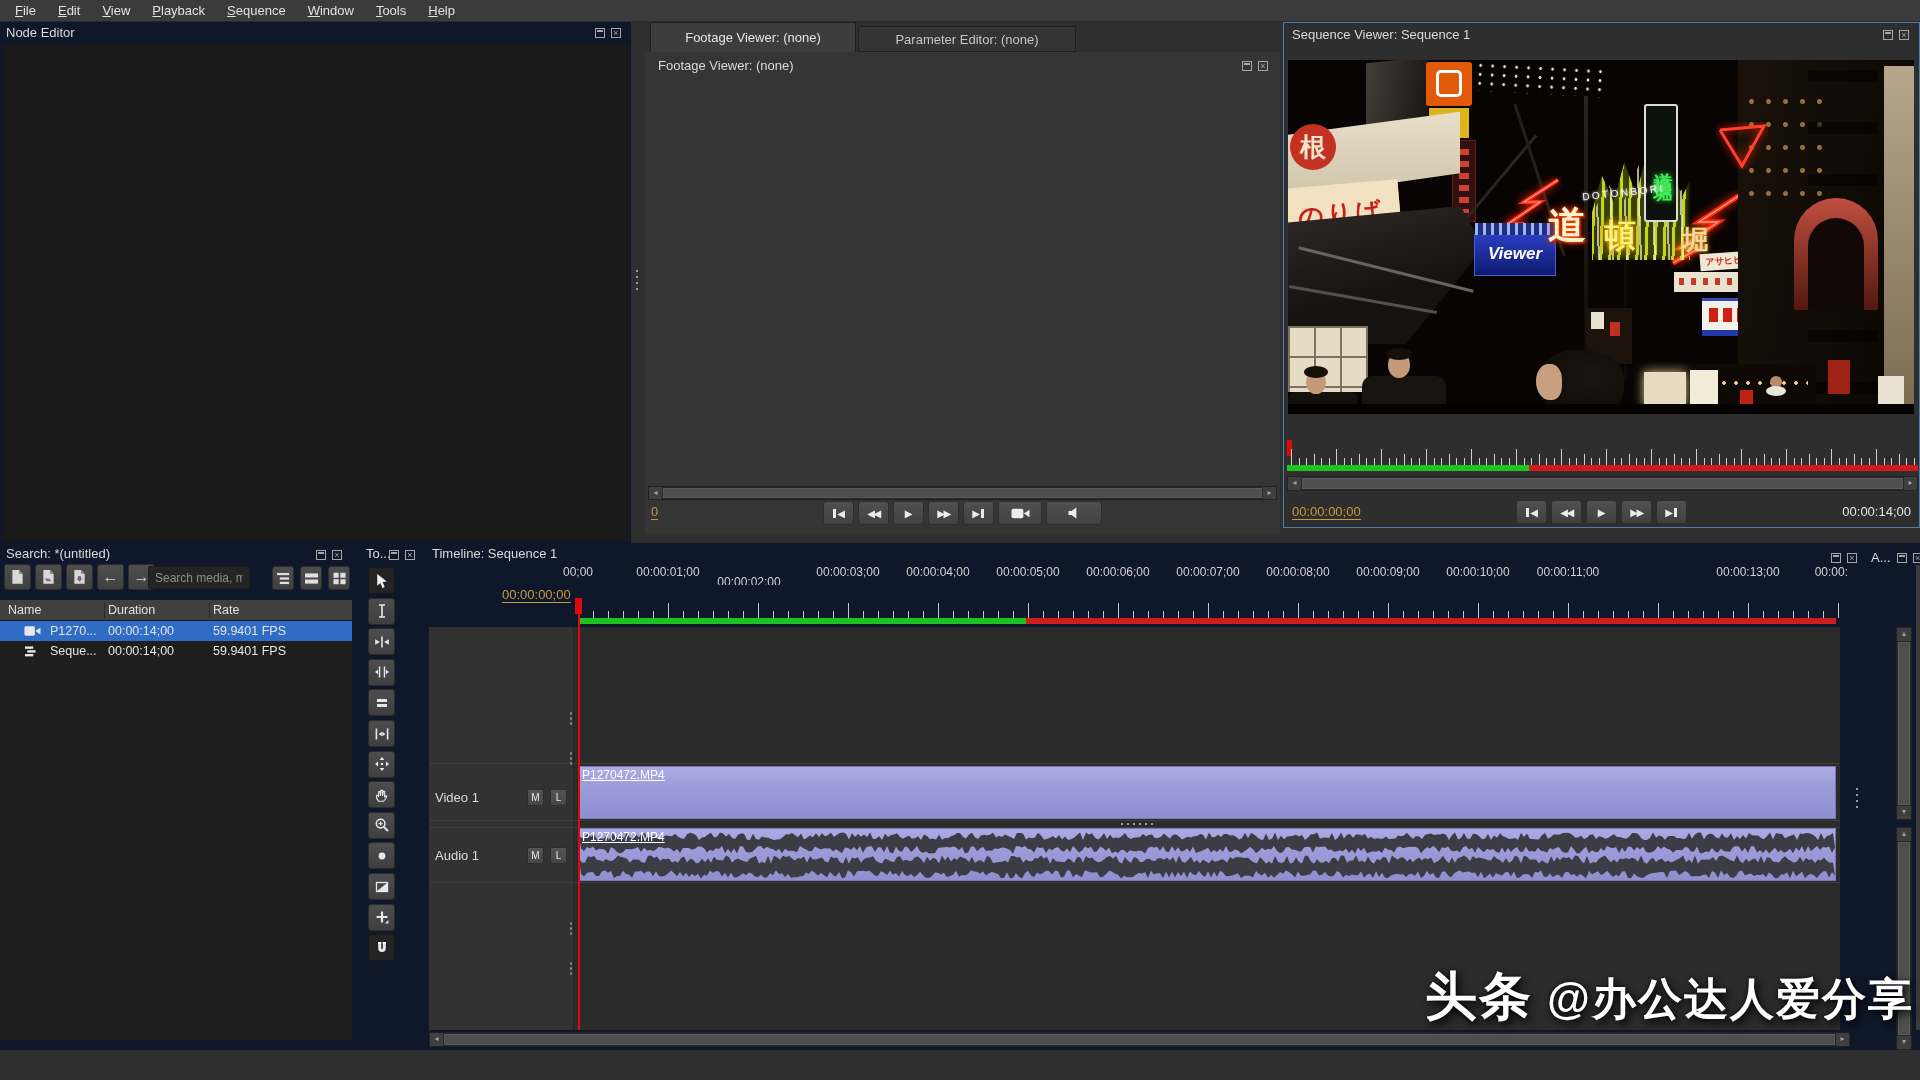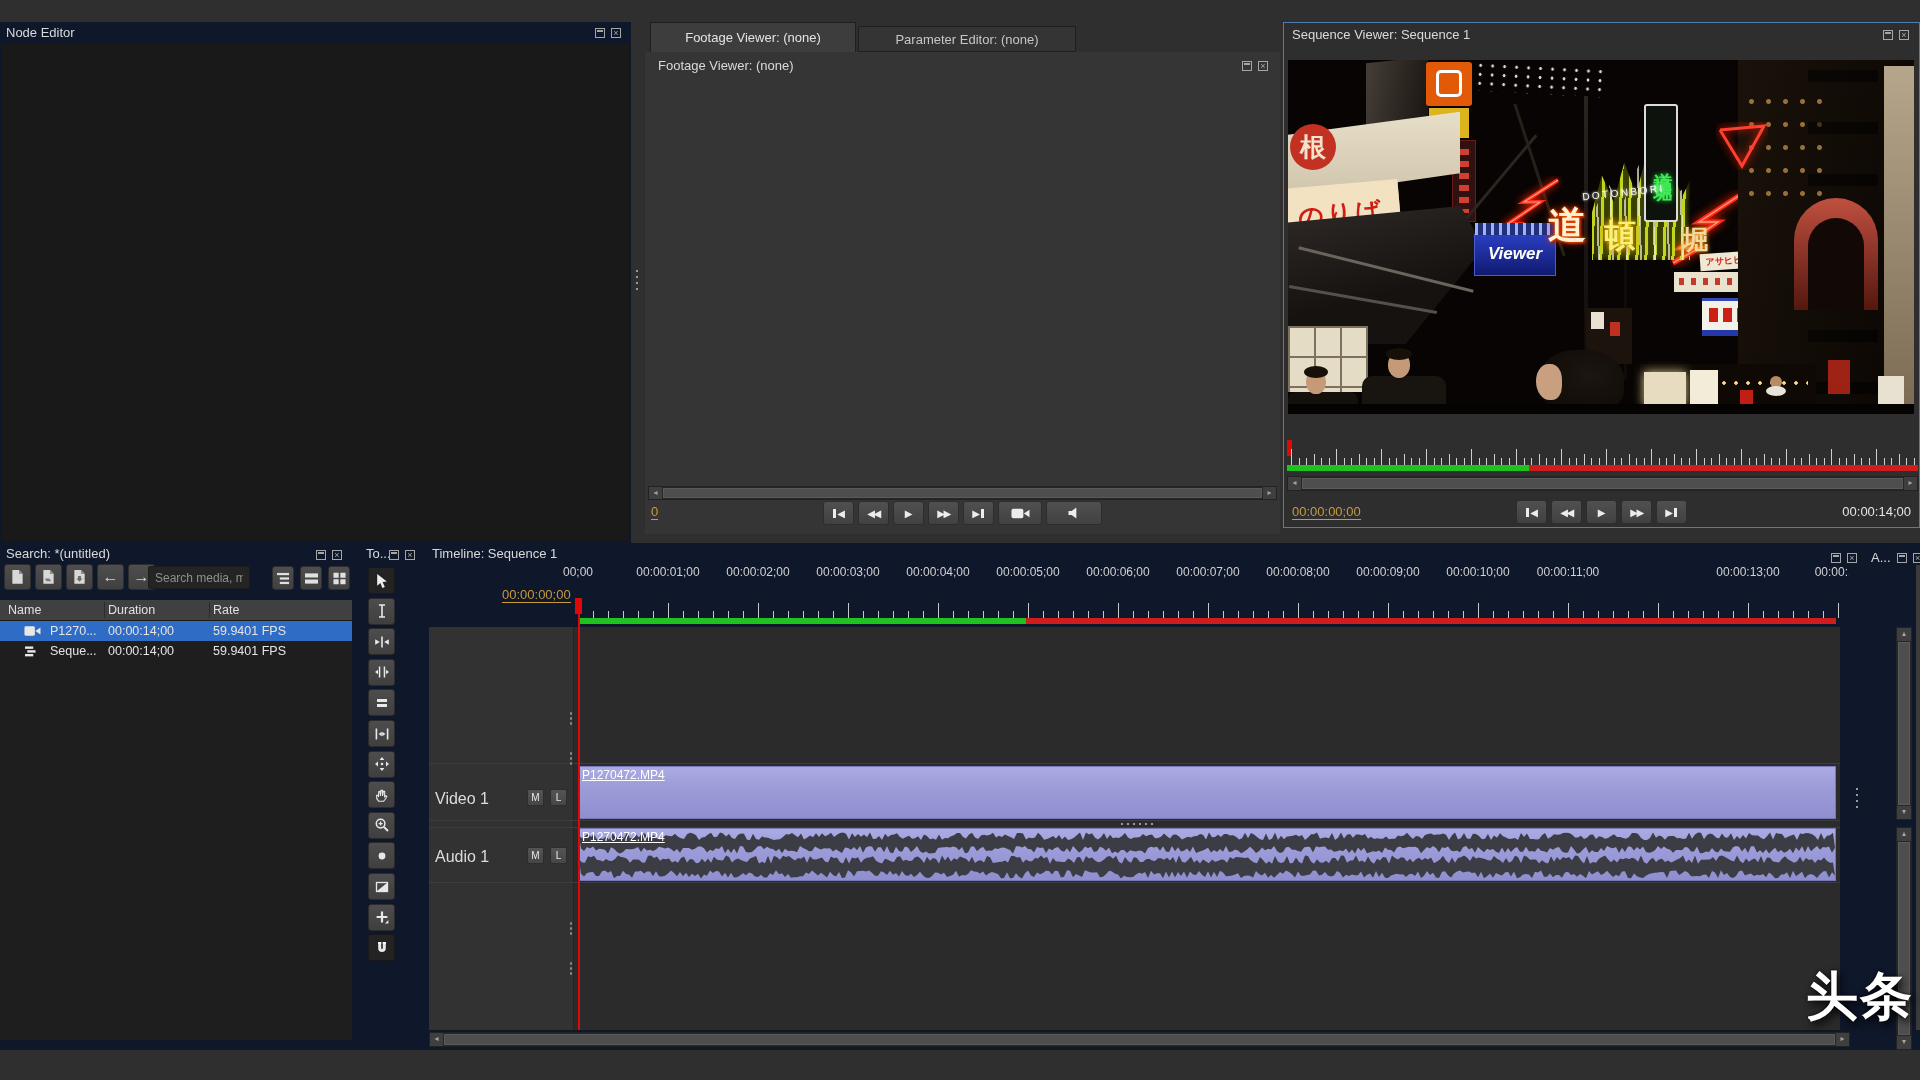--- a/index.html
+++ b/index.html
@@ -76,21 +76,21 @@
   #tl{left:429px;top:543px;width:1491px;height:507px}
   #tl-labels{position:absolute;left:119px;top:22px;width:1301px;height:20px;overflow:hidden}
   #tl-labels span{position:absolute;top:0;transform:translateX(-50%);white-space:nowrap;font-size:12px;color:#d2d2d2}
   #tl-ticks{position:absolute;left:119px;top:52px;width:1301px;height:23px;overflow:hidden}
   #tl-ticks i{position:absolute;bottom:0;width:1px;background:#c8c8c8}
   .tl-headcol{position:absolute;left:0;top:84px;width:145px;height:403px;background:#323232;border-right:1px solid #232323}
   .tl-cliparea{position:absolute;left:145px;top:84px;width:1266px;height:403px;background:#2b2b2b}
   .lane{position:absolute;left:0;width:1411px;height:1px;background:#3c3c3c}
   .clip{position:absolute;left:149px;width:1258px;height:53px;background:linear-gradient(#abab e4,#8f8fd0);background:linear-gradient(#ababe4 0%,#9d9dda 35%,#8f8fd0 100%);border:1px solid #7878b8;z-index:2}
   .cliplabel{position:absolute;left:3px;top:1px;font-size:12px;color:#ffffff;text-decoration:underline;z-index:3;white-space:nowrap}
-  .tlabel{position:absolute;left:6px;font-size:16px;color:#dcdcdc}
+  .tlabel{position:absolute;left:6px;font-size:13px;color:#dcdcdc}
   .mlbtn{position:absolute;width:17px;height:17px;background:linear-gradient(#545454,#464646);border:1px solid #2d2d2d;border-radius:2px;color:#e8e8e8;font-size:10px;text-align:center;line-height:15px}
   #tl-playhead-line{position:absolute;left:149px;top:55px;width:2px;height:432px;background:var(--ph,#e00808);z-index:4}
   #tl-playhead-marker{position:absolute;left:146px;top:55px;width:7px;height:16px;background:var(--ph,#e00808);z-index:4}
   #wave{position:absolute;left:0;top:0}
   .am-strip{position:absolute;left:1487px;top:22px;width:4px;height:465px;background:#3b3b3b}
   
   #statusbar{position:absolute;left:0;top:1055px;width:1920px;height:25px;background:#3b3b3b;border-top:1px solid #282828;line-height:24px;padding-left:10px;color:#d6d6d6}
   #watermark{position:absolute;right:6px;top:962px;display:flex;align-items:baseline;gap:14px;color:#ffffff;z-index:50;
      text-shadow:3px 4px 8px rgba(0,0,0,.95),0 0 3px rgba(0,0,0,.8);white-space:nowrap}
   #wm-brand{font-size:52px;font-weight:900;letter-spacing:2px}
@@ -132,20 +132,30 @@
   .v-wind{background-image:radial-gradient(circle,#d09850 2px,rgba(0,0,0,0) 3px);background-size:17px 23px;opacity:.7}
   .v-facade{background:linear-gradient(#8a7a64,#4a3a28);background-image:linear-gradient(rgba(0,0,0,.55) 12px,rgba(0,0,0,0) 12px);background-size:100% 52px}
   .v-fgw{background:radial-gradient(ellipse at 60% 40%,#1c1510,#0d0905);border-radius:42% 46% 38% 40%}
   .v-fgw:before{content:'';position:absolute;left:-4px;top:14px;width:26px;height:36px;background:#c8a080;border-radius:50% 45% 40% 55%}
 </style>
 </head>
 <body>
 
 <div id="app" style="--focus: #4d7eae; --sel: #2e6cc6; --green: #1fc31f; --red: #cf1d1d; --ph: #e00808; --clip: #9a9ad8; --gold: #c79a3d;">
 
+  <div id="menubar">
+      <div class="menu-item"><u>F</u>ile</div>
+      <div class="menu-item"><u>E</u>dit</div>
+      <div class="menu-item"><u>V</u>iew</div>
+      <div class="menu-item"><u>P</u>layback</div>
+      <div class="menu-item"><u>S</u>equence</div>
+      <div class="menu-item"><u>W</u>indow</div>
+      <div class="menu-item"><u>T</u>ools</div>
+      <div class="menu-item"><u>H</u>elp</div>
+    </div>
 
   <div class="panel" id="node" style="left:0;top:22px;width:631px;height:521px">
     <div class="ptitle">Node Editor</div>
     <div class="picons" style="right:10px;top:6px">
       <span class="ic-float"></span>
       <span class="ic-close">×</span>
     </div>
     <div class="abs" style="left:2px;top:22px;width:627px;height:497px;background:#191919"></div>
   </div>
 
@@ -584,21 +594,21 @@
       <span class="ic-close">×</span>
       <span style="margin-left:8px;color:#d8d8d8">A...</span>
       <span class="ic-float"></span>
       <span class="ic-close">×</span>
     </div>
 
     <div class="gold" style="position:absolute;left:73px;top:44px">00:00:00;00</div>
     <div id="tl-labels">
         <span style="left: 30px;">00;00</span>
         <span style="left: 120px;">00:00:01;00</span>
-        <span style="left: 210px;">00:00:02;00</span>
+        <span style="left: 201px; margin-top: 10px;">00:00:02;00</span>
         <span style="left: 300px;">00:00:03;00</span>
         <span style="left: 390px;">00:00:04;00</span>
         <span style="left: 480px;">00:00:05;00</span>
         <span style="left: 570px;">00:00:06;00</span>
         <span style="left: 660px;">00:00:07;00</span>
         <span style="left: 750px;">00:00:08;00</span>
         <span style="left: 840px;">00:00:09;00</span>
         <span style="left: 930px;">00:00:10;00</span>
         <span style="left: 1020px;">00:00:11;00</span>
         <span style="left: 1110px; margin-top: 44px;">00:00:12;00</span>
@@ -747,14 +757,15 @@
       <span class="sba">▴</span>
       <div class="sbthumb"></div>
       <span class="sba">▾</span>
     </div>
     <div class="am-strip"></div>
   </div>
 
 
   <div id="watermark">
     <span id="wm-brand">头条</span>
+    <span id="wm-handle">@办公达人爱分享</span>
   </div>
 </div>
 
 </body></html>

